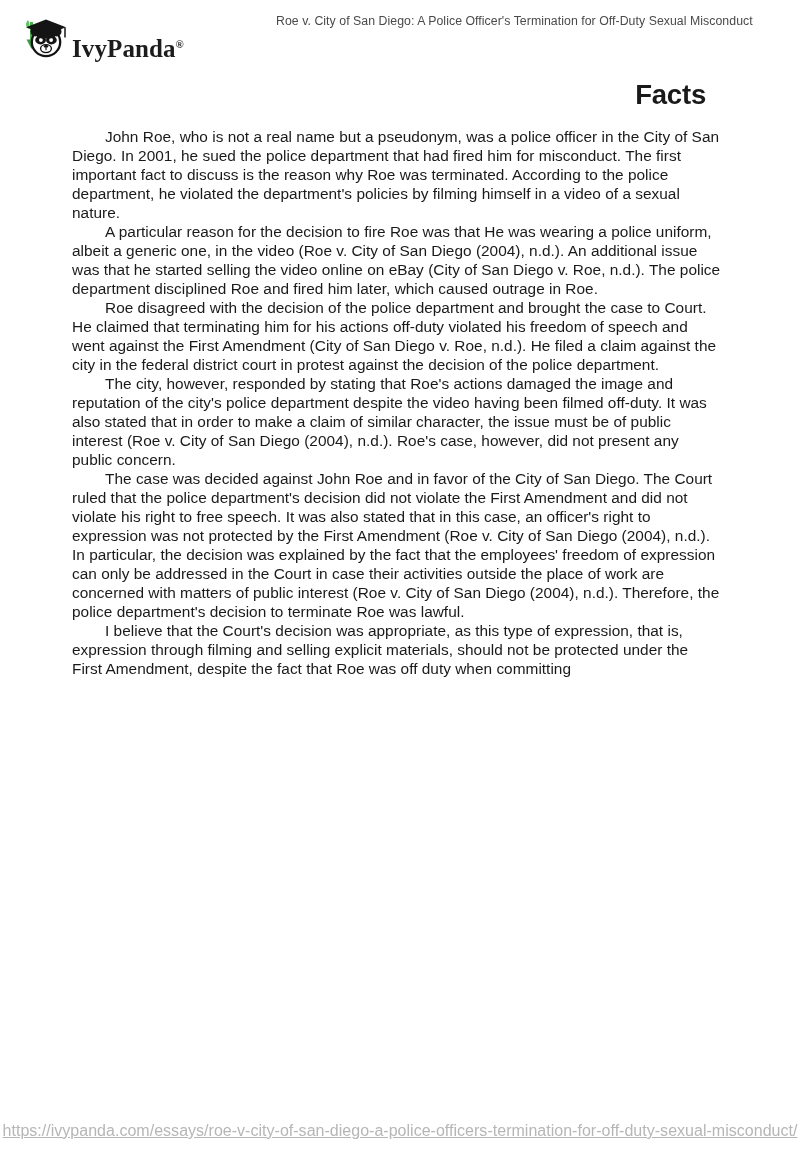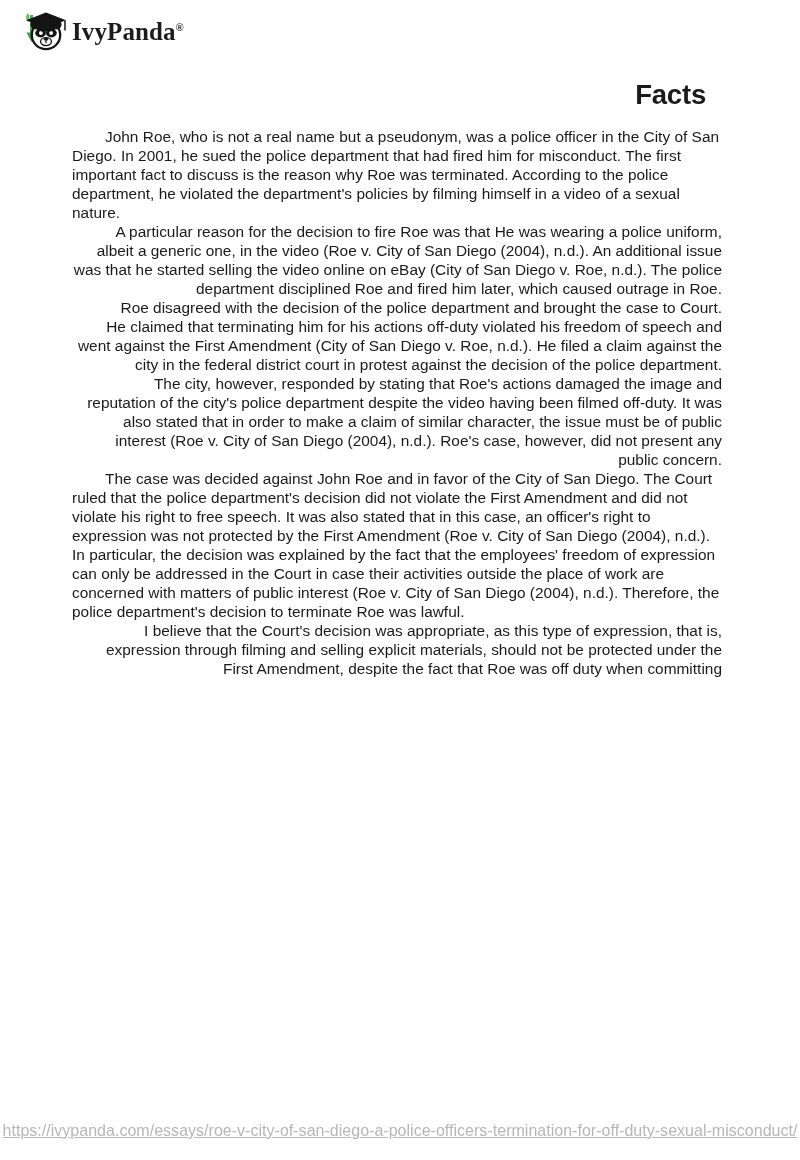--- a/index.html
+++ b/index.html
@@ -21,23 +21,23 @@
     position: absolute;
     top: 0;
     left: 0;
     width: 800px;
     height: 62px;
   }
 
   .brand {
     position: absolute;
     left: 16px;
-    top: 6px;
+    top: 12px;
     display: flex;
-    align-items: center;
+    align-items: flex-end;
     height: 48px;
   }
   .brand-logo {
     width: 52px;
     height: 46px;
     display: block;
   }
   .brand-wordmark {
     font-family: "Liberation Serif", serif;
     font-weight: bold;
@@ -91,21 +91,21 @@
 
   p.body-text {
     font-size: 15.4px;
     line-height: 19px;
     color: #1a1a1a;
     margin: 0;
     text-indent: 33px;
     letter-spacing: 0.02px;
   }
   .gap-after-heading { margin-top: 23px; }
-  .para-gap { margin-top: 14px; text-align: right; }
+  .para-gap { margin-top: 14px; }
 
   
   .page-footer {
     position: absolute;
     left: 0;
     bottom: 20px;
     width: 800px;
     text-align: center;
   }
   .footer-url {
@@ -142,20 +142,21 @@
       <ellipse cx="30" cy="32.2" rx="2.1" ry="1.5" fill="#141414"></ellipse>
       <path d="M30 33.6 L30 36.2" stroke="#141414" stroke-width="1.2" fill="none"></path>
 
       <path d="M30 5.5 L50 13.2 L30 20.9 L10 13.2 Z" fill="#141414"></path>
       <path d="M21 16.6 L21 22.5 C21 25.2, 39 25.2, 39 22.5 L39 16.6 L30 20.3 Z" fill="#141414"></path>
       <path d="M49 13.6 L49 23.5" stroke="#141414" stroke-width="1.5" fill="none"></path>
     </svg>
     <span class="brand-wordmark"><span>IvyPanda</span><span class="brand-reg">®</span></span>
   </div>
 
+  <div class="header-title">Roe v. City of San Diego: A Police Officer's Termination for Off-Duty Sexual Misconduct</div>
 </div>
 
 <div class="doc">
 
   <h2 class="section-heading heading-facts">Facts</h2>
   <p class="body-text gap-after-heading">John Roe, who is not a real name but a pseudonym, was a police officer in the City of San Diego. In 2001, he sued the police department that had fired him for misconduct. The first important fact to discuss is the reason why Roe was terminated. According to the police department, he violated the department's policies by filming himself in a video of a sexual nature.</p>
   <p class="body-text para-gap">A particular reason for the decision to fire Roe was that He was wearing a police uniform, albeit a generic one, in the video (Roe v. City of San Diego (2004), n.d.). An additional issue was that he started selling the video online on eBay (City of San Diego v. Roe, n.d.). The police department disciplined Roe and fired him later, which caused outrage in Roe.</p>
   <p class="body-text para-gap">Roe disagreed with the decision of the police department and brought the case to Court. He claimed that terminating him for his actions off-duty violated his freedom of speech and went against the First Amendment (City of San Diego v. Roe, n.d.). He filed a claim against the city in the federal district court in protest against the decision of the police department.</p>
   <p class="body-text para-gap">The city, however, responded by stating that Roe's actions damaged the image and reputation of the city's police department despite the video having been filmed off-duty. It was also stated that in order to make a claim of similar character, the issue must be of public interest (Roe v. City of San Diego (2004), n.d.). Roe's case, however, did not present any public concern.</p>
 

